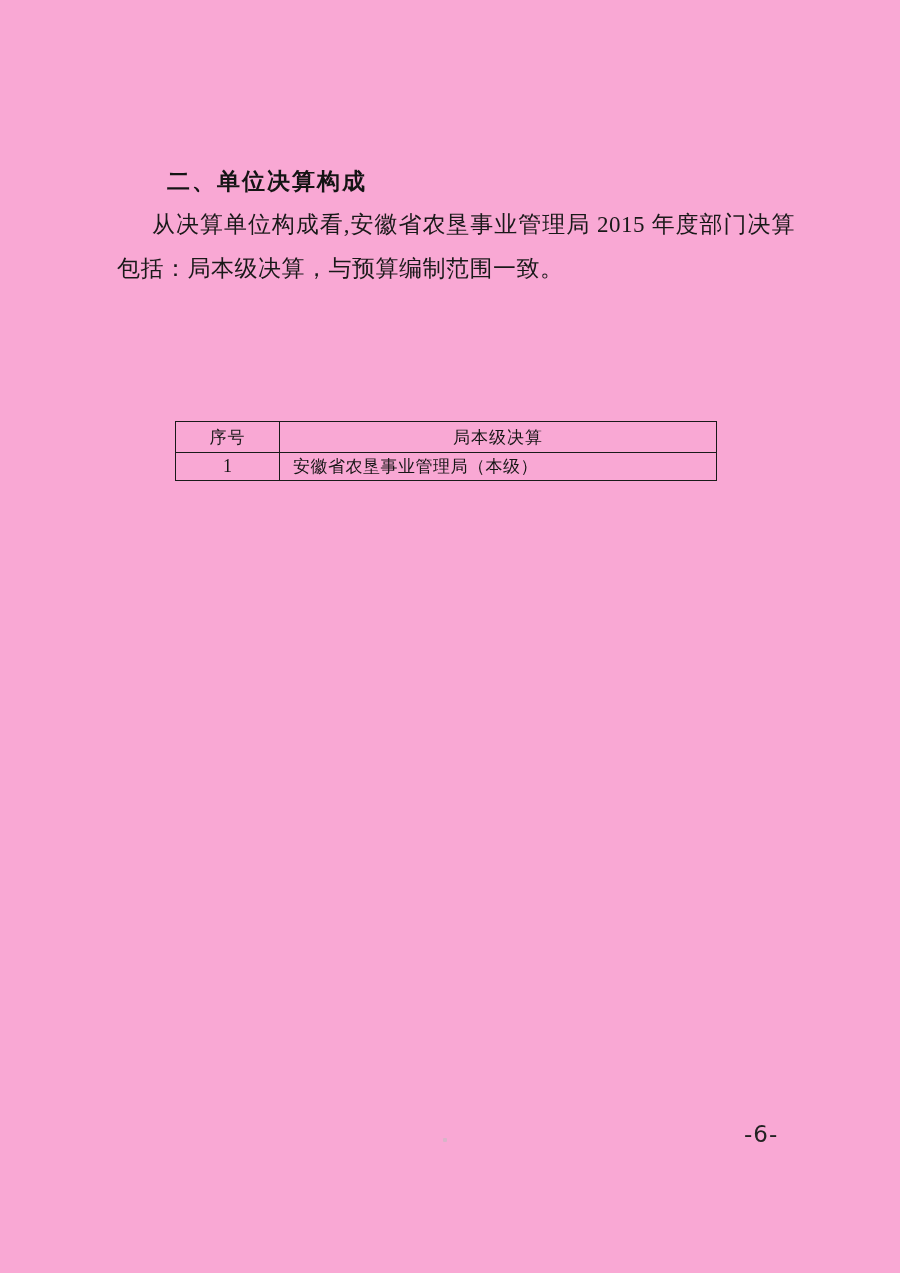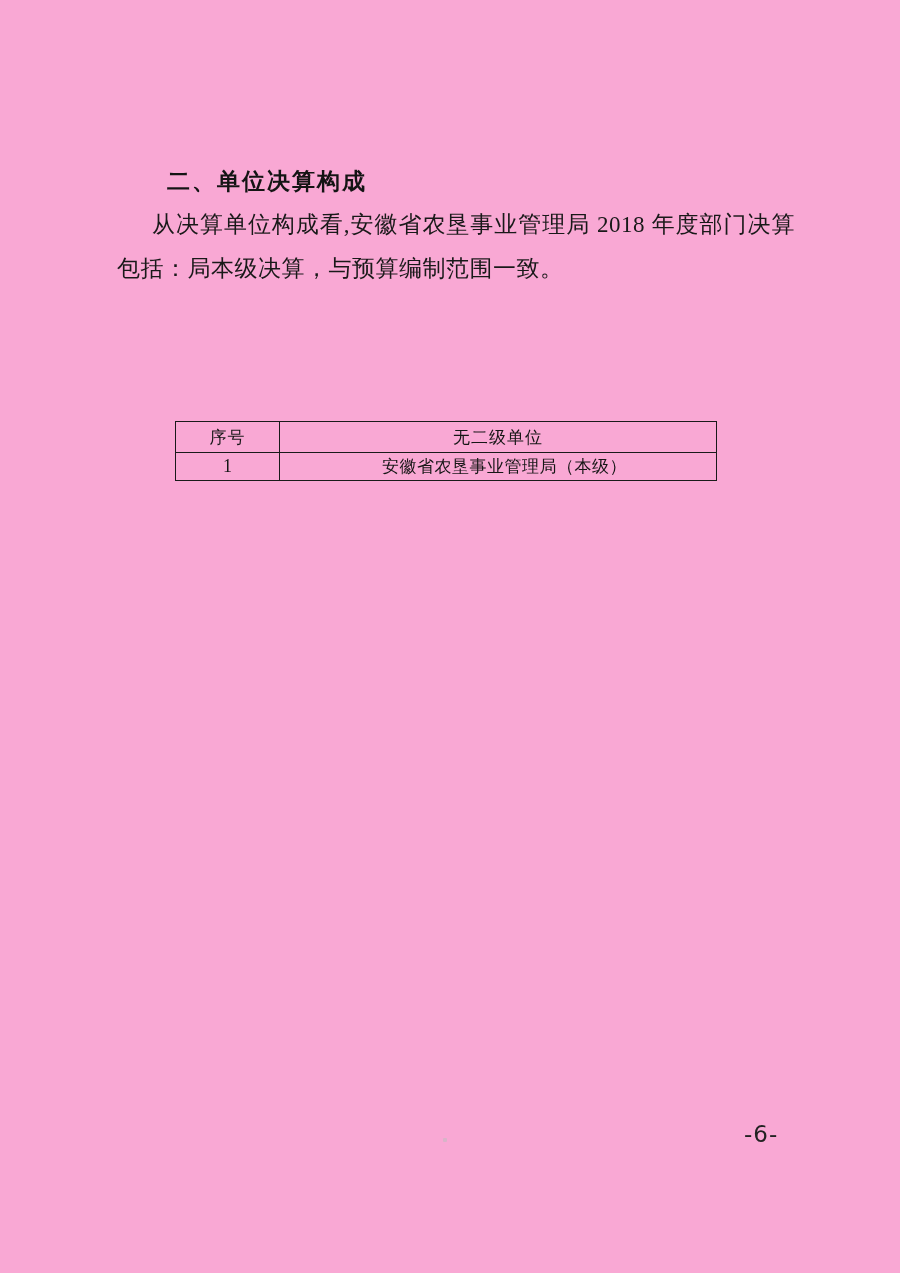--- a/index.html
+++ b/index.html
@@ -68,21 +68,21 @@
     letter-spacing: 1px;
   }
   .unit-table tbody td {
     height: 27px;
   }
   .unit-table tbody td.cell-index {
     text-align: center;
     font-size: 18px;
   }
   .unit-table tbody td.cell-name {
-    text-align: center;
+    text-align: left;
     padding-left: 13px;
     letter-spacing: 0.5px;
   }
   .unit-table { outline: 1px solid #1a1a1a; outline-offset: -1px; }
   .page-number {
     position: absolute;
     left: 744px;
     top: 1121px;
     font-size: 23px;
     letter-spacing: 1px;
@@ -101,32 +101,32 @@
   }
 </style>
 </head>
 <body>
 
 <div class="page">
 
   <div class="doc-heading">二、单位决算构成</div>
 
   <div class="doc-body">
-    <p>从决算单位构成看,安徽省农垦事业管理局 2018 年度部门决算包括：局本级决算，与预算编制范围一致。</p>
+    <p>从决算单位构成看,安徽省农垦事业管理局 2015 年度部门决算包括：局本级决算，与预算编制范围一致。</p>
   </div>
 
   <table class="unit-table">
     <colgroup>
       <col class="col-index">
       <col>
     </colgroup>
     <thead>
       <tr>
         <td>序号</td>
-        <td>无二级单位</td>
+        <td>局本级决算</td>
       </tr>
     </thead>
     <tbody>
       <tr>
         <td class="cell-index">1</td>
         <td class="cell-name">安徽省农垦事业管理局（本级）</td>
       </tr>
     </tbody>
   </table>
 

